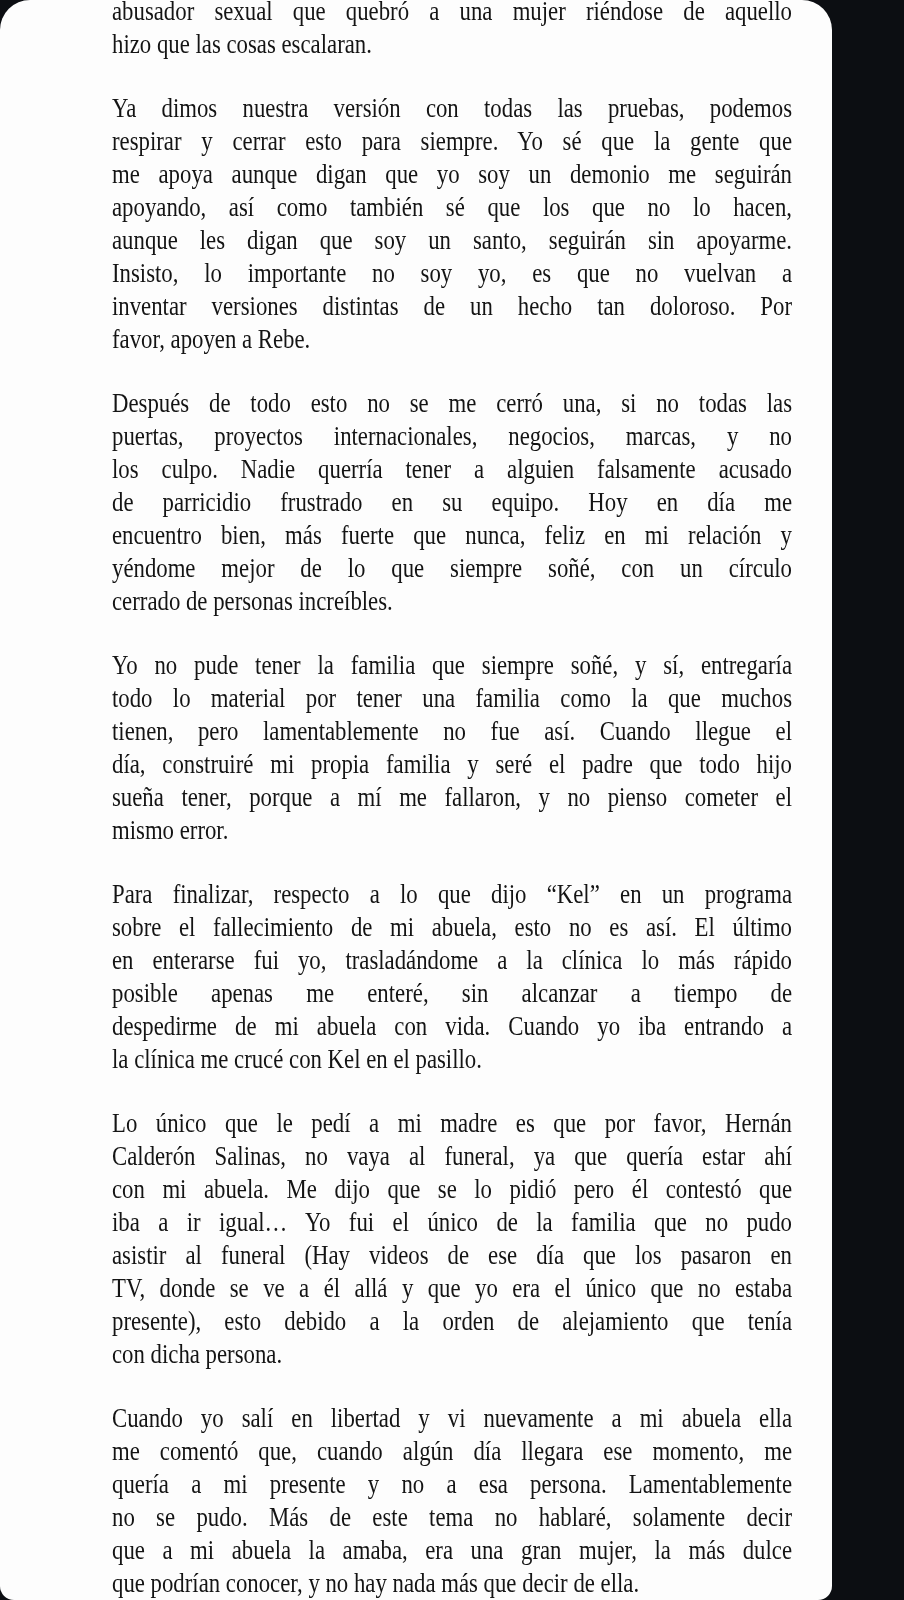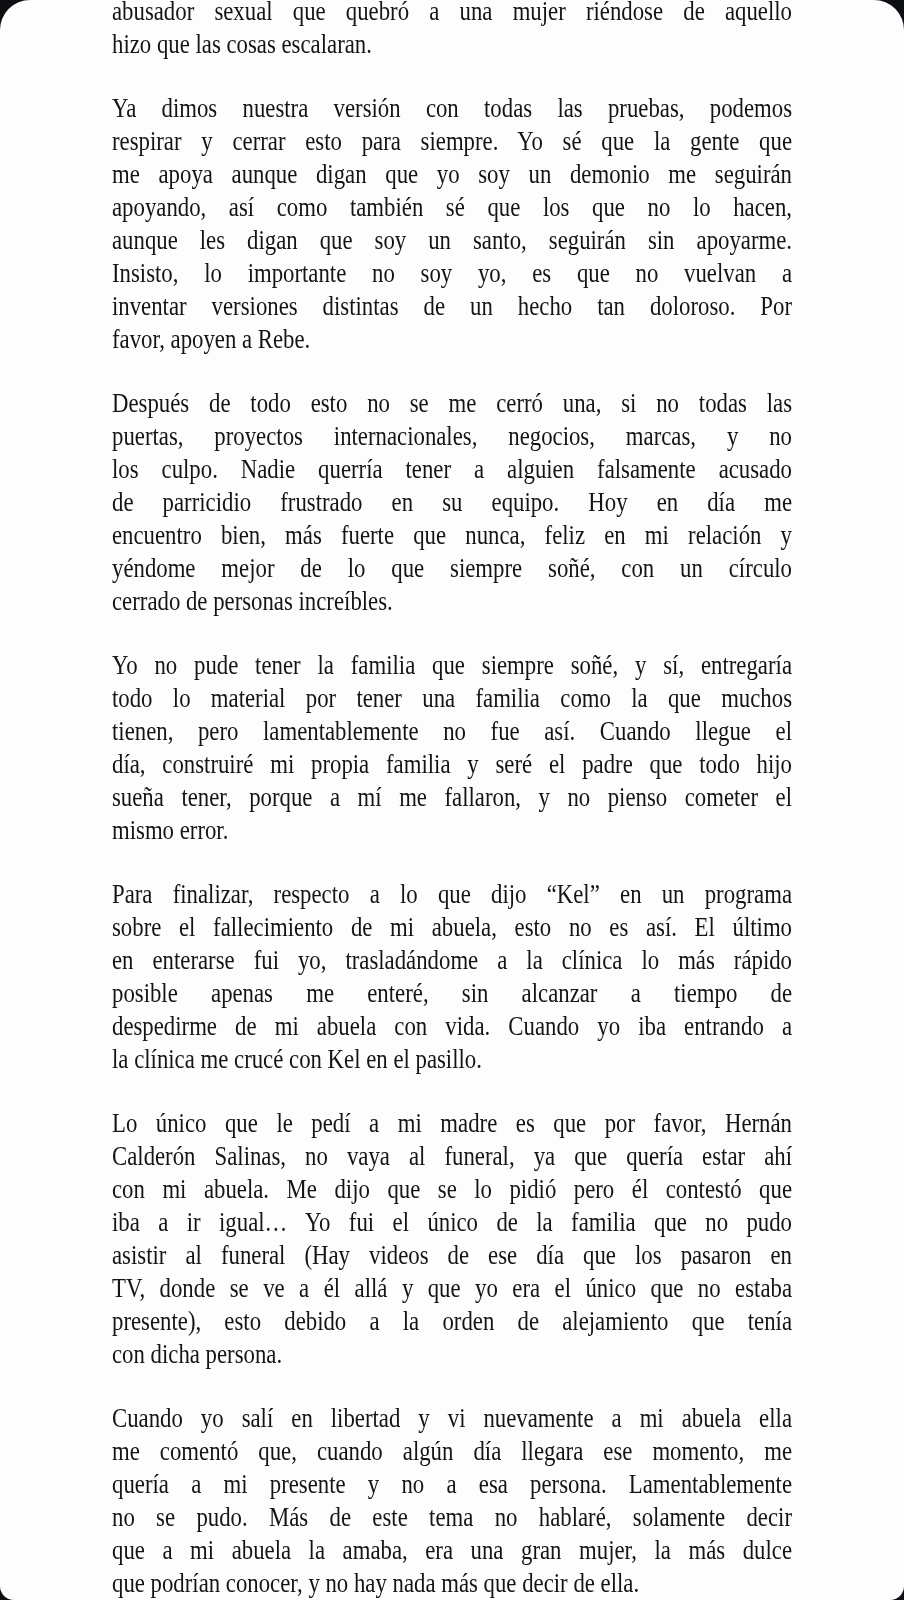--- a/index.html
+++ b/index.html
@@ -10,21 +10,21 @@
   * { margin: 0; padding: 0; box-sizing: border-box; }
   html, body {
     width: 904px;
     height: 1600px;
     overflow: hidden;
     background: var(--bg);
     font-family: "Liberation Serif", "DejaVu Serif", serif;
   }
   .screen {
     position: relative;
-    width: 904px;
+    width: 832px;
     height: 1600px;
     background: var(--bg);
   }
   .card {
     position: absolute;
     inset: 0;
     background: var(--card);
     border-radius: 30px 30px 14px 14px;
     overflow: hidden;
   }

